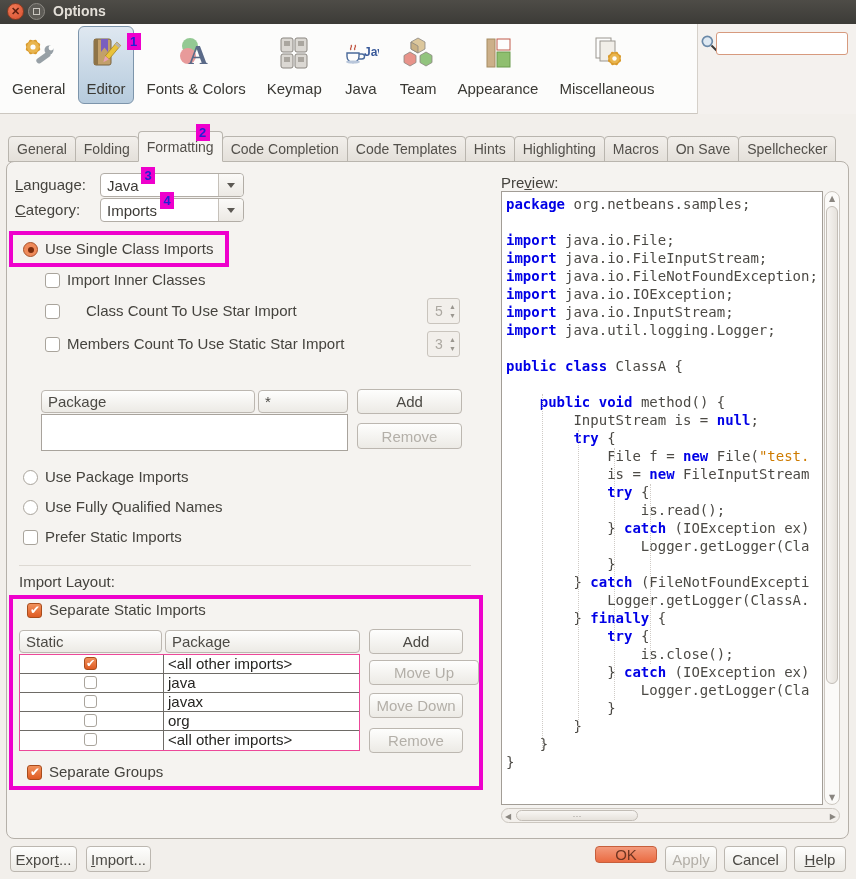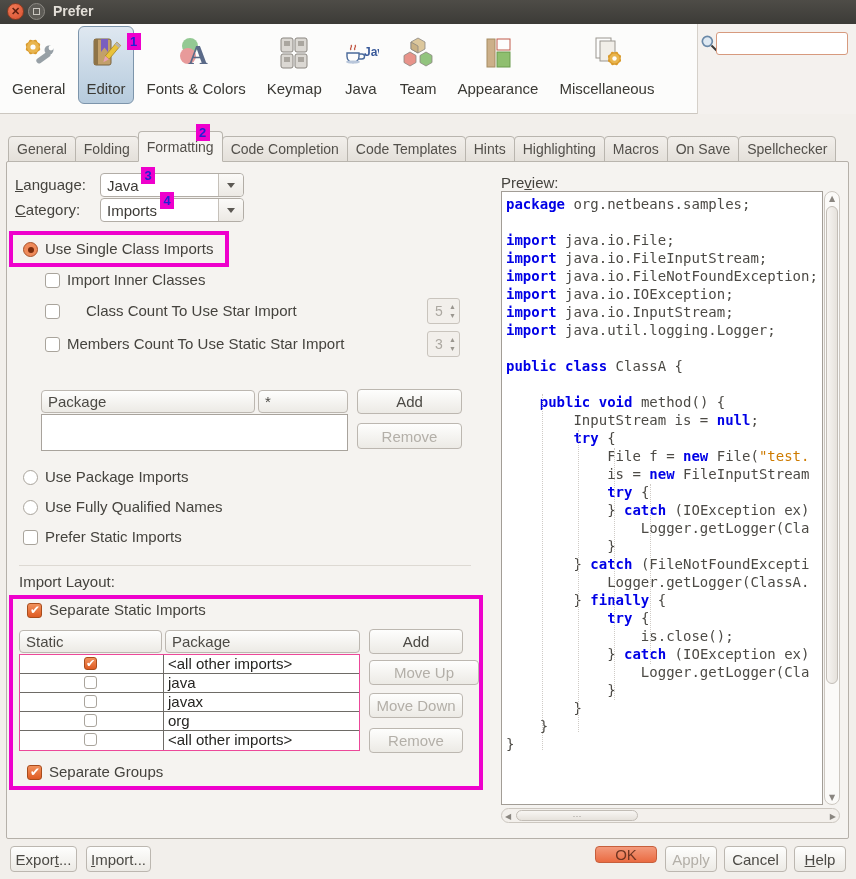--- a/index.html
+++ b/index.html
@@ -26,21 +26,21 @@
   .searchbox { position:absolute; left:697px; top:0; width:159px; height:90px; background:#f4f1ee; border-left:1px solid #d5d0c9; }
   .search-input { position:absolute; left:18px; top:8px; width:132px; height:23px; border:1px solid #d79a7e; border-radius:3px; background:#fff; font-size:14px; padding:0 5px; outline:none; }
   .mag { position:absolute; left:1px; top:9px; width:20px; height:20px; }
 
   
   .tabstrip { position:absolute; left:8px; top:131px; height:31px; display:flex; align-items:flex-end; z-index:3; }
   .tab { position:relative; font-size:14px; color:#53504b; padding:4px 8px 5px; border:1px solid #b9b5ae; border-radius:4px 4px 0 0; background:linear-gradient(#f2efeb,#e4e0da); margin-right:-1px; height:26px; white-space:nowrap; }
   .tab.selected { background:#f5f3f0; height:31px; padding-top:7px; border-bottom:1px solid #f5f3f0; z-index:4; }
 
   
-  .panel { position:absolute; left:6px; top:161px; width:843px; height:678px; background:#f5f3f0; border:1px solid #b5b0a9; border-radius:2px; }
+  .panel { position:absolute; left:6px; top:161px; width:843px; height:678px; background:#f5f3f0; border:1px solid #b5b0a9; border-radius:8px; }
   .abs { position:absolute; }
   .flabel { font-size:15px; color:#45433e; white-space:nowrap; }
 
   
   .combo { position:absolute; height:24px; width:144px; border:1px solid #b2ada6; border-radius:4px; background:#fff; }
   .combo .val { position:absolute; left:6px; top:3px; font-size:15px; color:#3c3a36; }
   .combo .arrowbtn { position:absolute; right:0; top:0; width:25px; height:22px; border-left:1px solid #c6c1ba; border-radius:0 4px 4px 0; background:linear-gradient(#fbfaf8,#ece9e4); }
   .combo .arrowbtn:after { content:""; position:absolute; left:8px; top:9px; border:4px solid transparent; border-top:5px solid #5c5954; }
 
   
@@ -98,21 +98,21 @@
   .footer-row { position:absolute; top:846px; }
 </style>
 </head>
 <body>
 
 <div class="titlebar">
   <div class="tb-btn tb-close">✕</div>
   <div class="tb-btn tb-max">
       <span class="sq"></span>
     </div>
-  <div class="tb-title">Prefer</div>
+  <div class="tb-title">Options</div>
 </div>
 
 <div class="toolbar">
   <div class="tool-items">
       <div class="tool-item">
         <span><svg class="tool-icon" viewBox="0 0 36 36">
             <rect x="6" y="6" width="12" height="12" rx="2" fill="#d99a2b" transform="rotate(22 12 12)"></rect>
             <rect x="6" y="6" width="12" height="12" rx="2" fill="#d99a2b" transform="rotate(67 12 12)"></rect>
             <circle cx="12" cy="12" r="6" fill="#e9b54e"></circle>
             <circle cx="12" cy="12" r="2.6" fill="#fdfdfc"></circle>
@@ -339,20 +339,21 @@
       <div class="codeline"><span class="k">import</span><span> java.util.logging.Logger;</span></div>
       <div class="codeline">&nbsp;</div>
       <div class="codeline"><span class="k">public</span><span> </span><span class="k">class</span><span> ClassA {</span></div>
       <div class="codeline">&nbsp;</div>
       <div class="codeline"><span>    </span><span class="k">public</span><span> </span><span class="k">void</span><span> method() {</span></div>
       <div class="codeline"><span>        InputStream is = </span><span class="k">null</span><span>;</span></div>
       <div class="codeline"><span>        </span><span class="k">try</span><span> {</span></div>
       <div class="codeline"><span>            File f = </span><span class="k">new</span><span> File(</span><span class="s">"test.</span></div>
       <div class="codeline"><span>            is = </span><span class="k">new</span><span> FileInputStream</span></div>
       <div class="codeline"><span>            </span><span class="k">try</span><span> {</span></div>
+      <div class="codeline"><span>                is.read();</span></div>
       <div class="codeline"><span>            } </span><span class="k">catch</span><span> (IOException ex)</span></div>
       <div class="codeline"><span>                Logger.getLogger(Cla</span></div>
       <div class="codeline"><span>            }</span></div>
       <div class="codeline"><span>        } </span><span class="k">catch</span><span> (FileNotFoundExcepti</span></div>
       <div class="codeline"><span>            Logger.getLogger(ClassA.</span></div>
       <div class="codeline"><span>        } </span><span class="k">finally</span><span> {</span></div>
       <div class="codeline"><span>            </span><span class="k">try</span><span> {</span></div>
       <div class="codeline"><span>                is.close();</span></div>
       <div class="codeline"><span>            } </span><span class="k">catch</span><span> (IOException ex)</span></div>
       <div class="codeline"><span>                Logger.getLogger(Cla</span></div>

